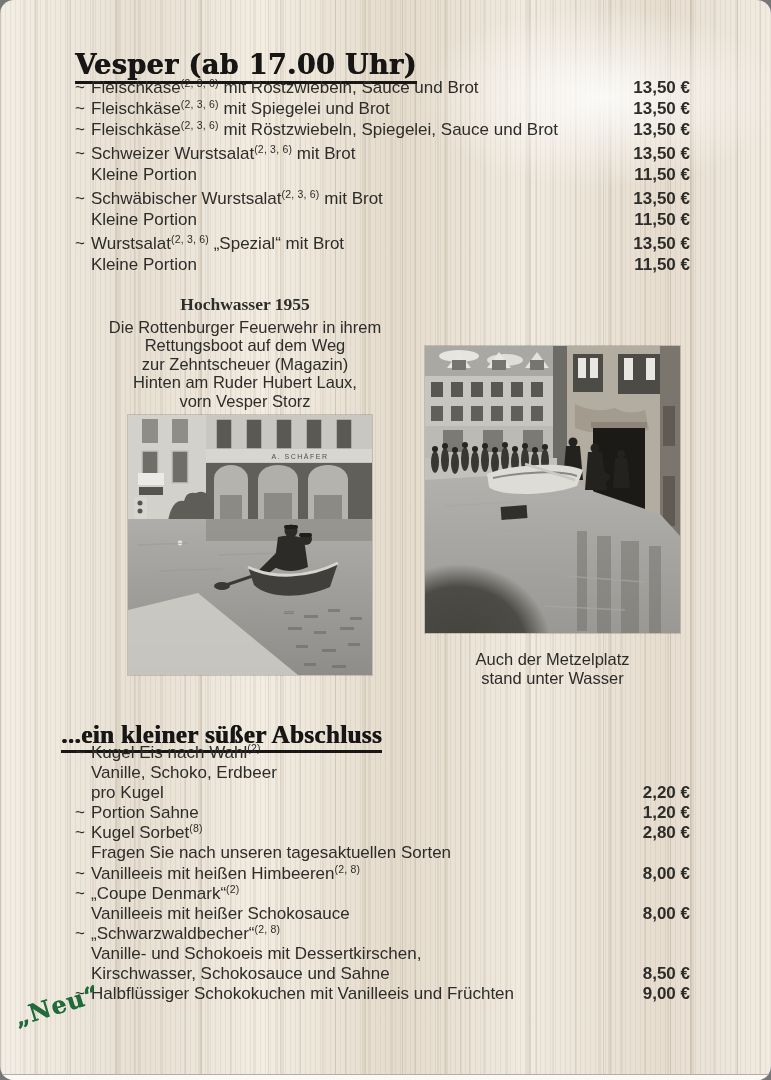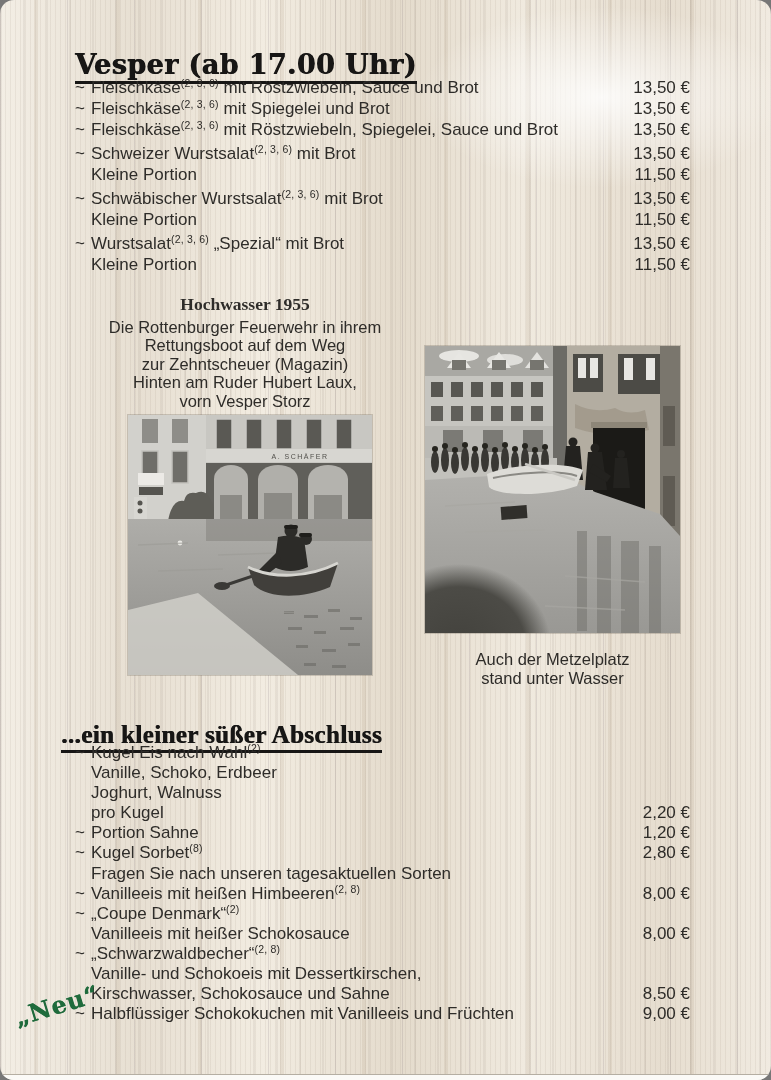--- a/index.html
+++ b/index.html
@@ -26,21 +26,21 @@
   #dessert-title{left:61px;top:701px;font-size:25px;font-family:Liberation Serif, serif;}
   .menu-list{position:absolute;left:75px;width:615px;}
   #vesper-list{top:77px;}
   #dessert-list{top:743px;}
   .row{display:flex;align-items:baseline;font-size:17px;line-height:21.2px;white-space:nowrap;}
   #dessert-list .row{line-height:20.1px;}
   .row.gap-before{margin-top:2.5px;}
   .marker{flex:0 0 16px;}
   .text{flex:1 1 auto;}
   sup.sup{font-size:10.5px;line-height:0;vertical-align:6px;letter-spacing:.2px;text-align:right;}
-  .price{flex:0 0 auto;}
+  .price{flex:0 0 auto;font-weight:bold;}
   .hw-block{position:absolute;left:85px;top:294px;width:320px;text-align:center;}
   .hw-title{font-size:17.5px;font-weight:bold;margin-bottom:3px;font-family:Liberation Serif, serif;}
   .hw-line{font-size:16.5px;line-height:18.4px;}
   .photo{position:absolute;box-shadow:0 0 0 1px rgba(90,82,72,.25);}
   #photo-left{left:128px;top:415px;}
   #photo-right{left:425px;top:346px;}
   .caption{position:absolute;left:425px;top:650px;width:255px;text-align:center;}
   .caption-line{font-size:16.5px;line-height:19px;}
   .neu{
     position:absolute;left:13px;top:991px;
@@ -327,25 +327,20 @@
     <span class="text"><span class="pre">Kugel Eis nach Wahl</span><sup class="sup">(2)</sup><span class="post"></span></span>
     <span class="price"></span>
   </div>
       <div class="row">
     <span class="marker"></span>
     <span class="text"><span class="pre">Vanille, Schoko, Erdbeer</span><sup class="sup"></sup><span class="post"></span></span>
     <span class="price"></span>
   </div>
       <div class="row">
     <span class="marker"></span>
-    <span class="text"><span class="pre">Joghurt, Walnuss</span><sup class="sup"></sup><span class="post"></span></span>
-    <span class="price"></span>
-  </div>
-      <div class="row">
-    <span class="marker"></span>
     <span class="text"><span class="pre">pro Kugel</span><sup class="sup"></sup><span class="post"></span></span>
     <span class="price">2,20 €</span>
   </div>
       <div class="row">
     <span class="marker">~</span>
     <span class="text"><span class="pre">Portion Sahne</span><sup class="sup"></sup><span class="post"></span></span>
     <span class="price">1,20 €</span>
   </div>
       <div class="row">
     <span class="marker">~</span>

